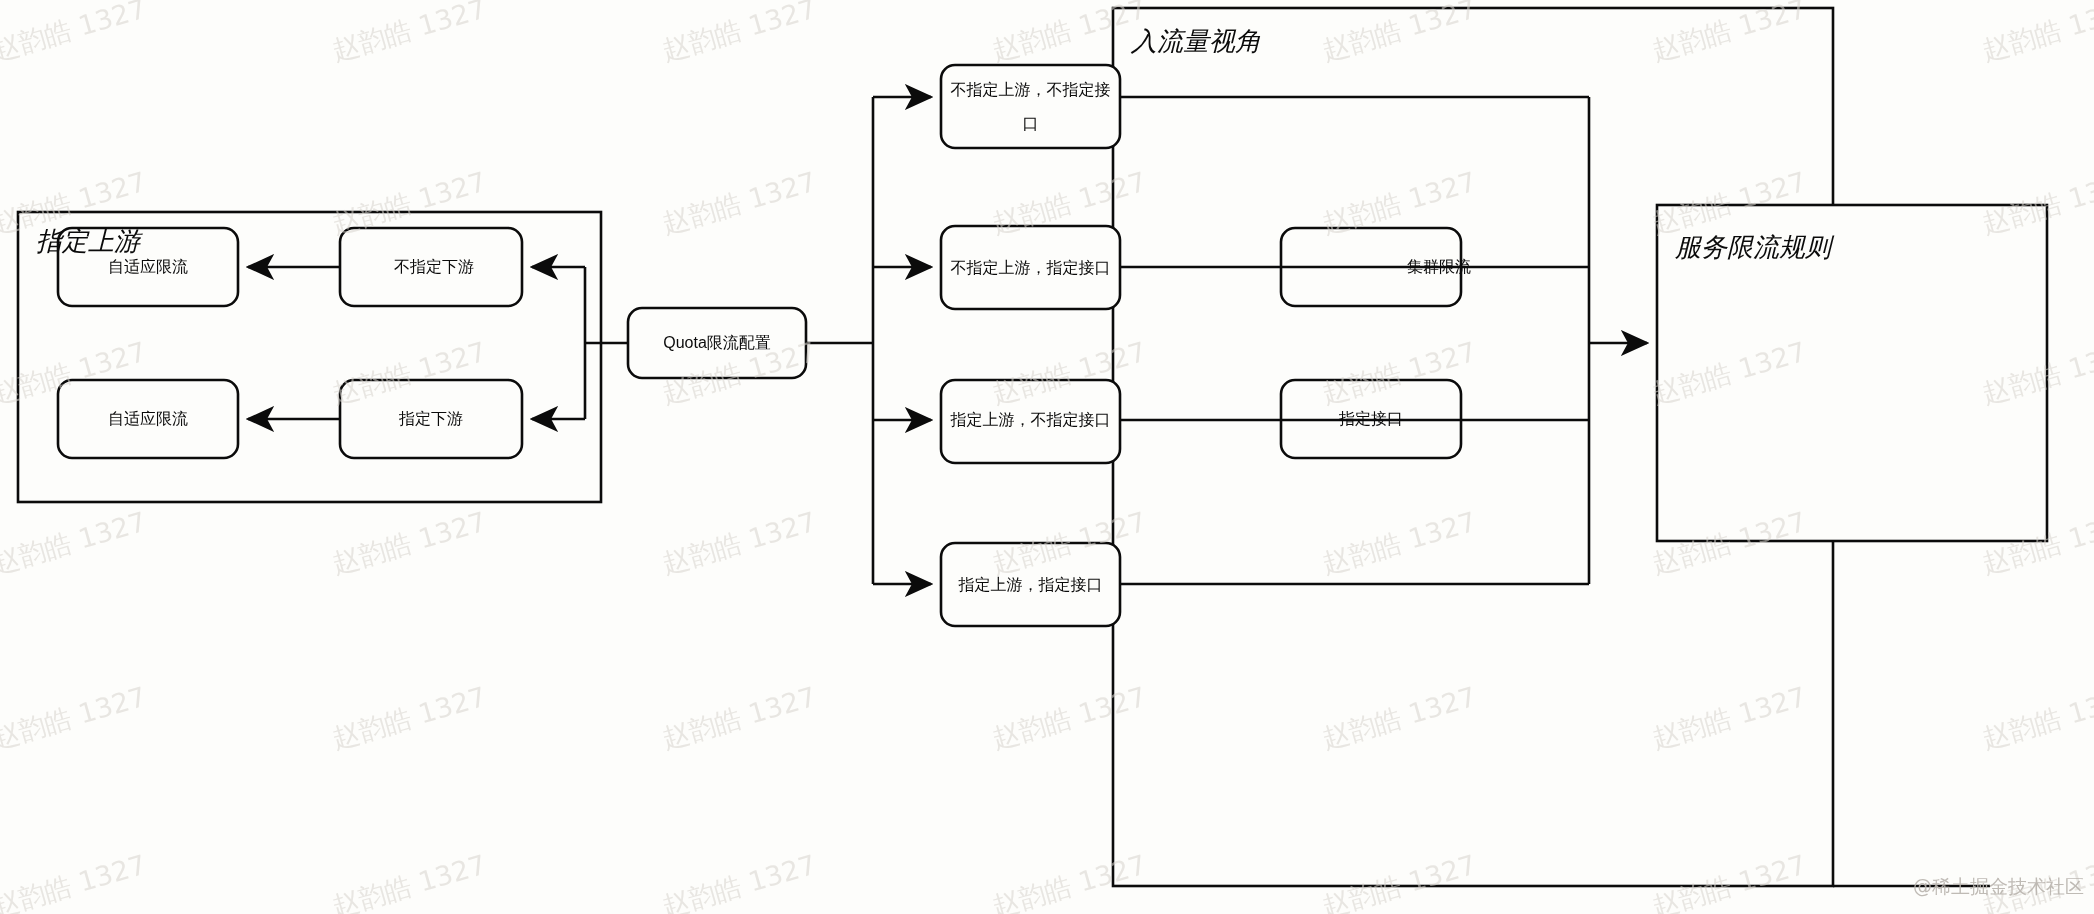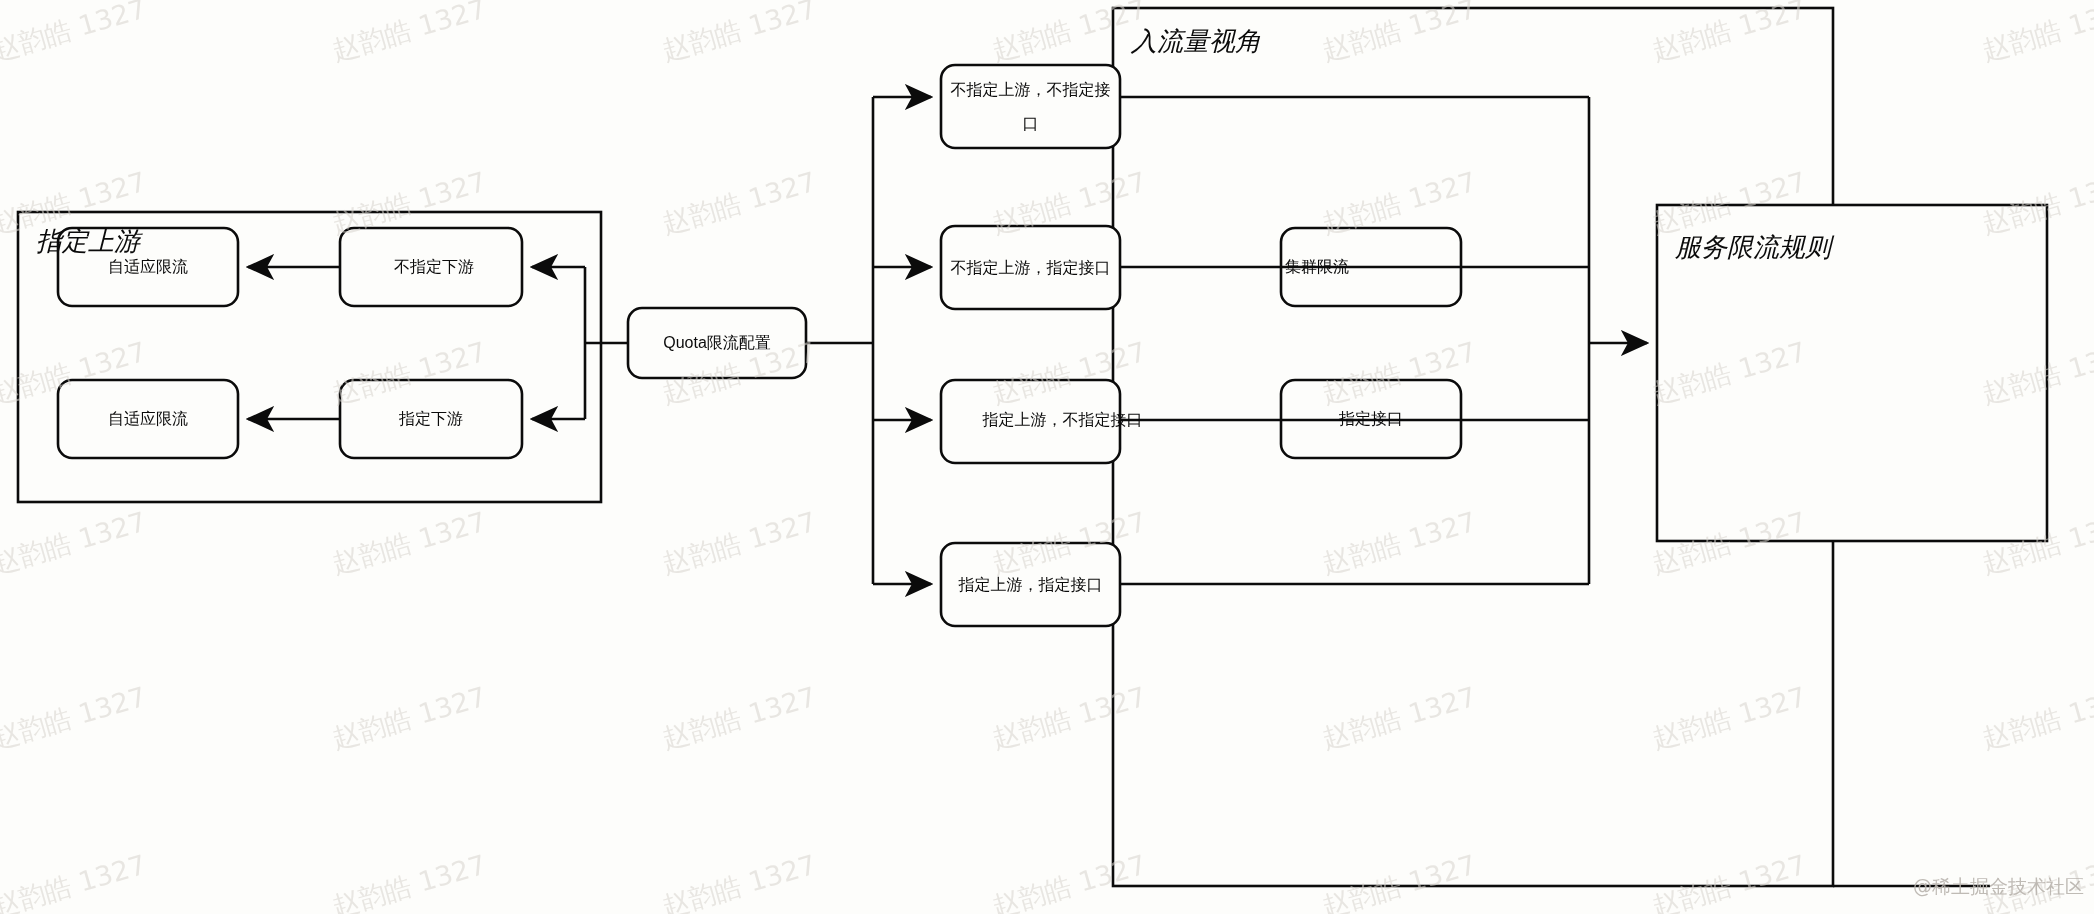--- a/index.html
+++ b/index.html
@@ -152,20 +152,20 @@
 
   <div class="lbl node-text" style="left:58px;top:228px;width:180px;height:78px">自适应限流</div>
   <div class="lbl node-text" style="left:343px;top:228px;width:182px;height:78px">不指定下游</div>
   <div class="lbl node-text" style="left:58px;top:380px;width:180px;height:78px">自适应限流</div>
   <div class="lbl node-text" style="left:340px;top:380px;width:182px;height:78px">指定下游</div>
 
   <div class="lbl node-text" style="left:628px;top:308px;width:178px;height:70px">Quota限流配置</div>
 
   <div class="lbl node-text" style="left:946px;top:65px;width:169px;height:83px">不指定上游，不指定接口</div>
   <div class="lbl node-text" style="left:946px;top:226px;width:169px;height:83px">不指定上游，指定接口</div>
-  <div class="lbl node-text" style="left:978px;top:380px;width:169px;height:80px">指定上游，不指定接口</div>
+  <div class="lbl node-text" style="left:946px;top:380px;width:169px;height:80px">指定上游，不指定接口</div>
   <div class="lbl node-text" style="left:946px;top:543px;width:169px;height:83px">指定上游，指定接口</div>
 
-  <div class="lbl node-text" style="left:1228px;top:228px;width:178px;height:78px">集群限流</div>
+  <div class="lbl node-text" style="left:1350px;top:228px;width:178px;height:78px">集群限流</div>
   <div class="lbl node-text" style="left:1281px;top:380px;width:180px;height:78px">指定接口</div>
 
   <div class="credit">@稀土掘金技术社区</div>
 </div>
 
 </body></html>

